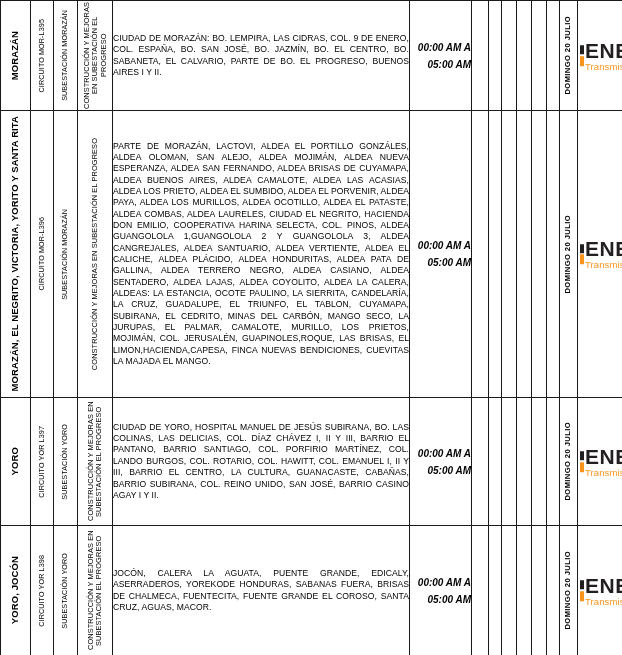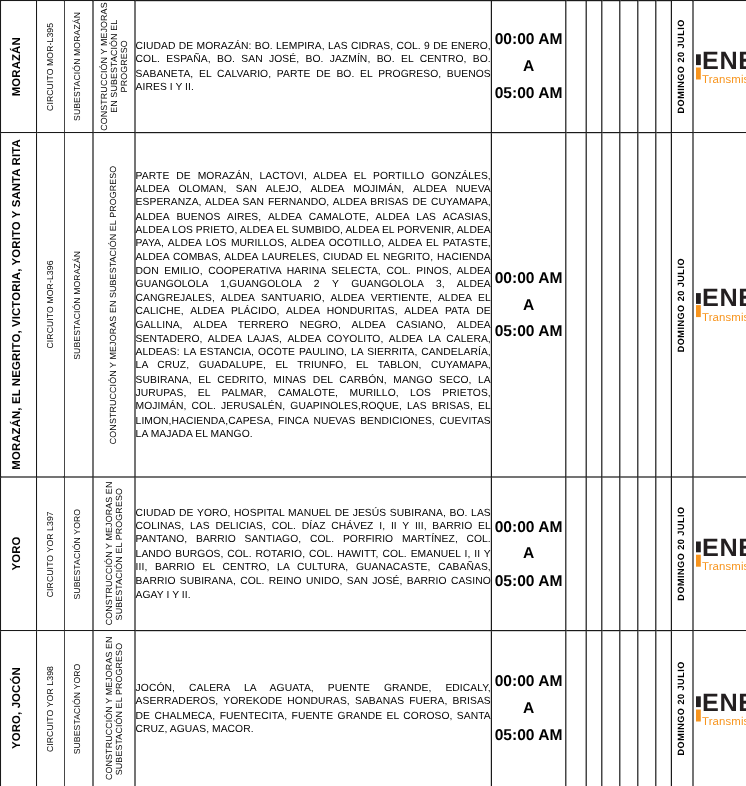--- a/index.html
+++ b/index.html
@@ -86,25 +86,26 @@
     line-height: 1.32;
     text-align: justify;
     text-justify: inter-word;
     color: #000000;
     vertical-align: middle;
     letter-spacing: 0.05px;
   }
 
   
   .hora {
-    text-align: center;
-    font-size: 13px;
+    text-align: right;
+    font-size: 10px;
     font-weight: bold;
     line-height: 1.7;
     color: #000000;
+    font-style: italic;
   }
 
   
   .blank { background: #ffffff; }
 
   
   .fecha {
     background: #FFC000;
     position: relative;
   }

